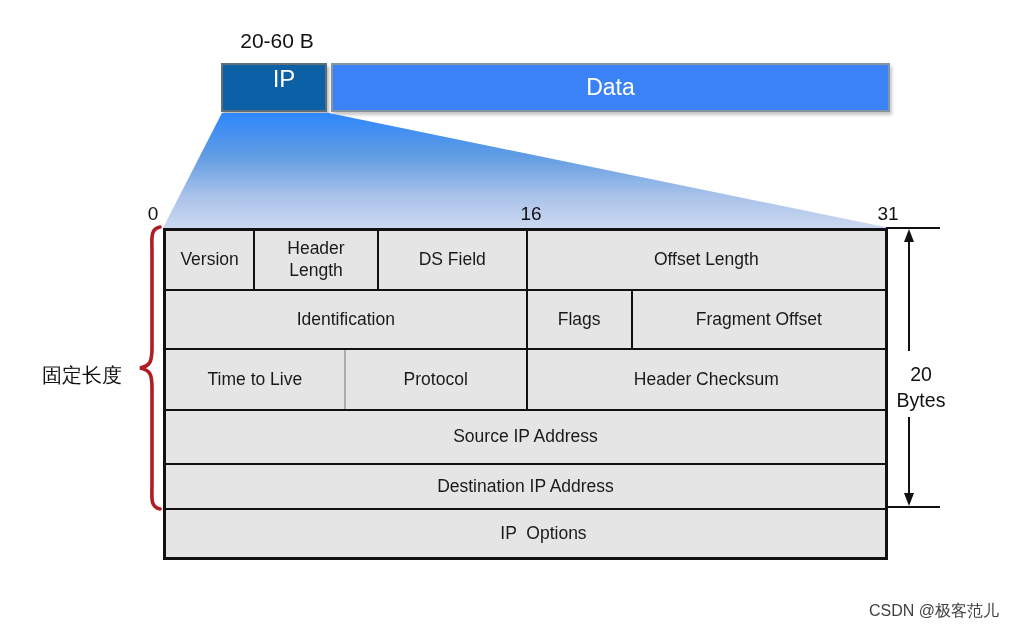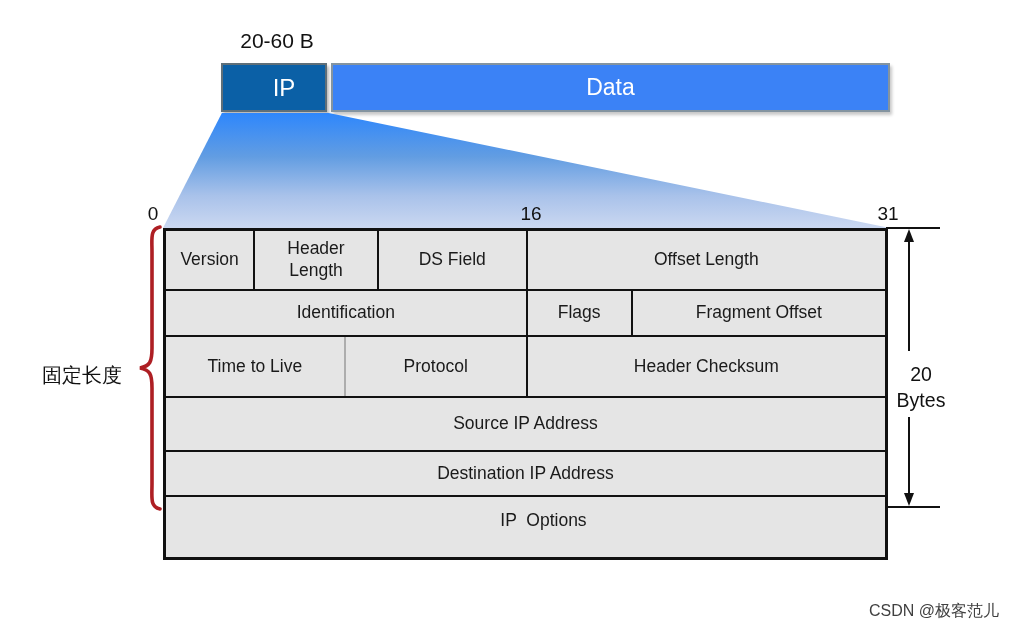--- a/index.html
+++ b/index.html
@@ -7,21 +7,21 @@
     position:relative;width:1011px;height:628px;background:#ffffff;overflow:hidden;
     font-family:"Liberation Sans", sans-serif;color:#1a1a1a;
   }
   .abs{position:absolute;}
 
   
   .size-label{left:212px;top:29px;width:130px;text-align:center;font-size:21px;color:#111;}
   .ip-box{
     left:221px;top:63px;width:106px;height:49px;background:#0b60a6;
     border:2px solid #5f6f79;box-sizing:border-box;
-    display:flex;align-items:center;justify-content:center;
+    display:flex;align-items:flex-start;justify-content:center;
     color:#ffffff;font-size:24px;box-shadow:2px 3px 3px rgba(0,0,0,0.28);padding-left:20px;
   }
   .data-box{
     left:331px;top:63px;width:559px;height:49px;background:#3b82f6;
     border:2px solid #8494a0;box-sizing:border-box;
     display:flex;align-items:center;justify-content:center;
     color:#ffffff;font-size:23px;box-shadow:2px 3px 3px rgba(0,0,0,0.22);
   }
 
   
@@ -92,21 +92,21 @@
       <div class="hcell" style="width:17.2%;">
           <span class="wrap-narrow">Header Length</span>
         </div>
       <div class="hcell" style="width:20.7%;">
           <span>DS Field</span>
         </div>
       <div class="hcell" style="width:49.7%;">
           <span>Offset Length</span>
         </div>
     </div>
-    <div class="hrow" style="height:46px;">
+    <div class="hrow" style="height:59px;">
       <div class="hcell" style="width:50.3%;">
           <span>Identification</span>
         </div>
       <div class="hcell" style="width:14.6%;">
           <span>Flags</span>
         </div>
       <div class="hcell" style="width:35.1%;">
           <span>Fragment Offset</span>
         </div>
     </div>

